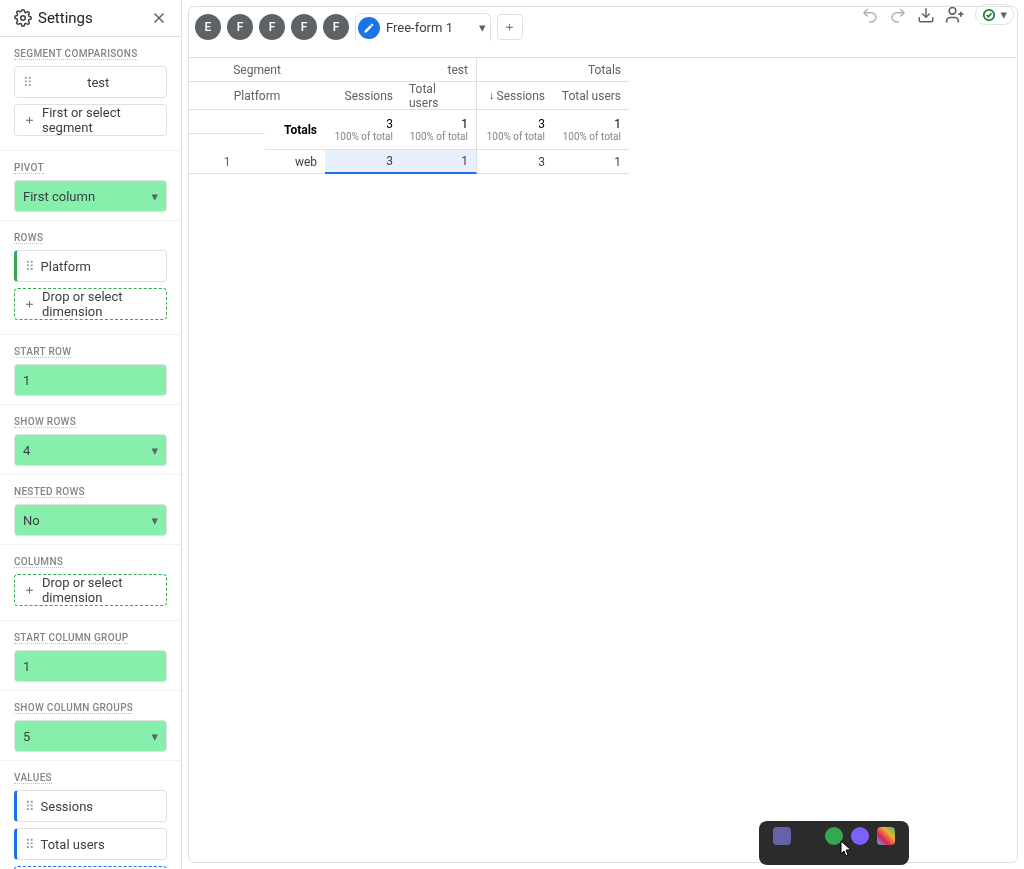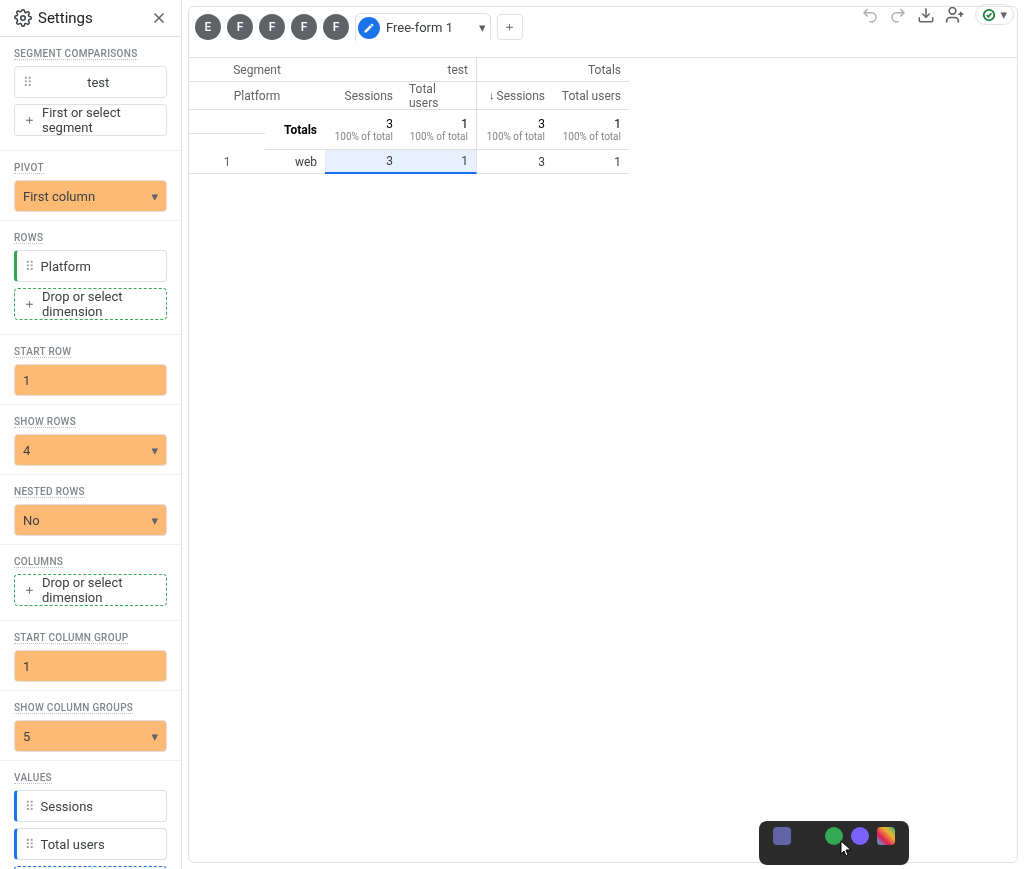--- a/index.html
+++ b/index.html
@@ -35,21 +35,21 @@
 
   .chip { display: flex; align-items: center; height: 32px; padding: 0 8px; border-radius: 4px; font-size: 13px; color: #3c4043; background: #fff; margin-bottom: 6px; }
   .chip .drag { color: #9aa0a6; margin-right: 6px; flex-shrink:0;}
   .chip .plus { color: #5f6368; margin-right: 6px; flex-shrink:0;}
   .chip.center-label { justify-content: flex-start; }
   .chip .label-center { flex: 1; text-align: center; }
 
   .select-box, .input-box {
     height: 32px; border: 1px solid #e0e0e0; border-radius: 4px;
     padding: 0 8px; font-size: 13px; color: #3c4043; display: flex; align-items: center;
-    justify-content: space-between; background: #fdba74;
+    justify-content: space-between; background: #86efac;
   }
   .select-box .caret { color: #5f6368; }
 
   
   .main { flex: 1; display: flex; flex-direction: column; position: relative; }
   .main-border { border: 1px solid #e0e0e0; border-radius: 6px; margin: 6px; flex: 1; overflow: hidden; position: relative;}
   .tab-row { display: flex; align-items: center; padding: 6px 6px 0 6px; gap: 6px; position: relative; }
   .tab-circle { width: 26px; height: 26px; border-radius: 50%; background: #5f6368; color: #fff; display: flex; align-items: center; justify-content: center; font-size: 12px; font-weight: 500; cursor: pointer; }
   .tab-circle.blue { background: #1a73e8; }
   .tab-active { display: flex; align-items: center; gap: 6px; height: 28px; padding: 0 4px 0 2px; border: 1px solid #e0e0e0; border-top-left-radius: 6px; border-top-right-radius: 6px; border-bottom: none; background: #fff; font-size: 13px; color: #3c4043;}

